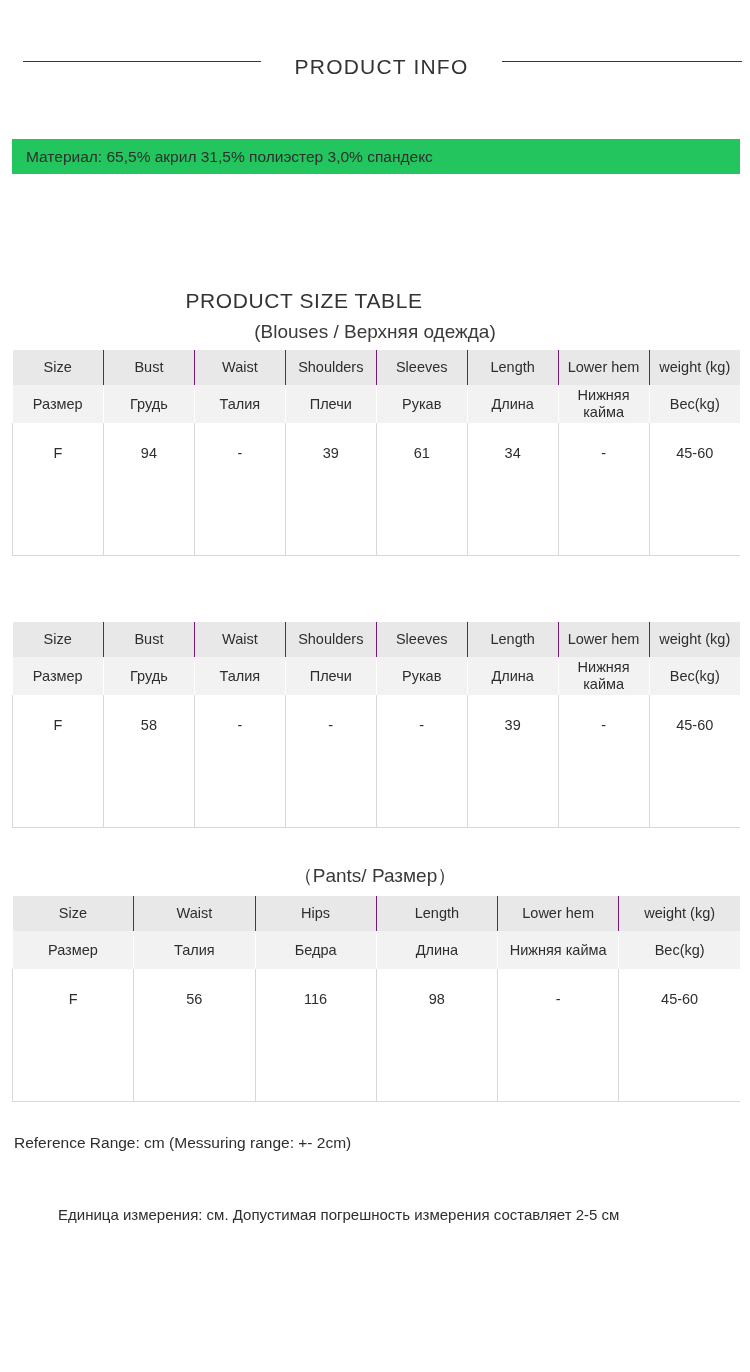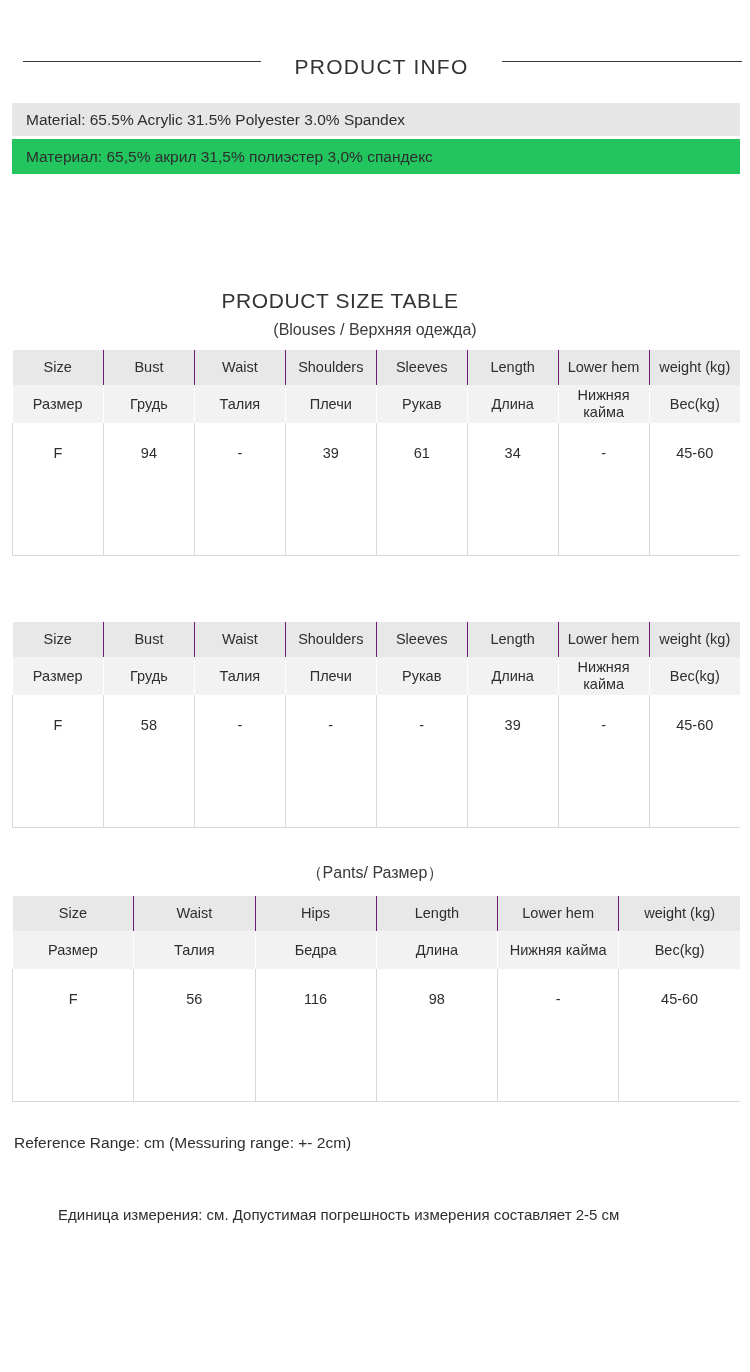--- a/index.html
+++ b/index.html
@@ -26,25 +26,25 @@
   .mat-bar{
     position:absolute;left:12px;width:728px;box-sizing:border-box;
     display:flex;align-items:center;padding-left:14px;font-size:15.5px;color:#2e2e2e;
   }
   .mat-en{top:103px;height:33px;background:#e6e6e6;}
   .mat-ru{top:139px;height:35px;background:#22c55e;font-size:15.5px;}
 
   
   .size-title{
     position:absolute;left:0;top:289px;width:608px;text-align:center;
-    font-size:21px;letter-spacing:.6px;color:#333;padding-left:36px;
+    font-size:21px;letter-spacing:.6px;color:#333;
   }
   .sub-title{
     position:absolute;left:0;width:750px;text-align:center;
-    font-size:16px;color:#3a3a3a;
+    font-size:19px;color:#3a3a3a;
   }
   #sub-1{top:321px;}
   #sub-2{top:591px;}
   #sub-3{top:863px;}
 
   table.size{
     position:absolute;left:12px;width:728px;border-collapse:collapse;table-layout:fixed;
   }
   #tbl-1{top:350px;}
   #tbl-2{top:622px;}
@@ -82,21 +82,20 @@
 <body>
 
 <div class="page">
 
   <div class="info-head">
     <div class="rule rule-left"></div>
     <div class="info-title">PRODUCT INFO</div>
     <div class="rule rule-right"></div>
   </div>
 
-  <div class="mat-bar mat-en">Material:  65.5% Acrylic 31.5% Polyester 3.0% Spandex</div>
   <div class="mat-bar mat-ru">Материал:  65,5% акрил 31,5% полиэстер 3,0% спандекс</div>
 
   <div class="size-title">PRODUCT SIZE TABLE</div>
 
   <div class="sub-title" id="sub-1">(Blouses / Верхняя одежда)</div>
   <table class="size" id="tbl-1">
     <tbody>
         <tr class="r-en">
       <td>Size</td>
       <td>Bust</td>

